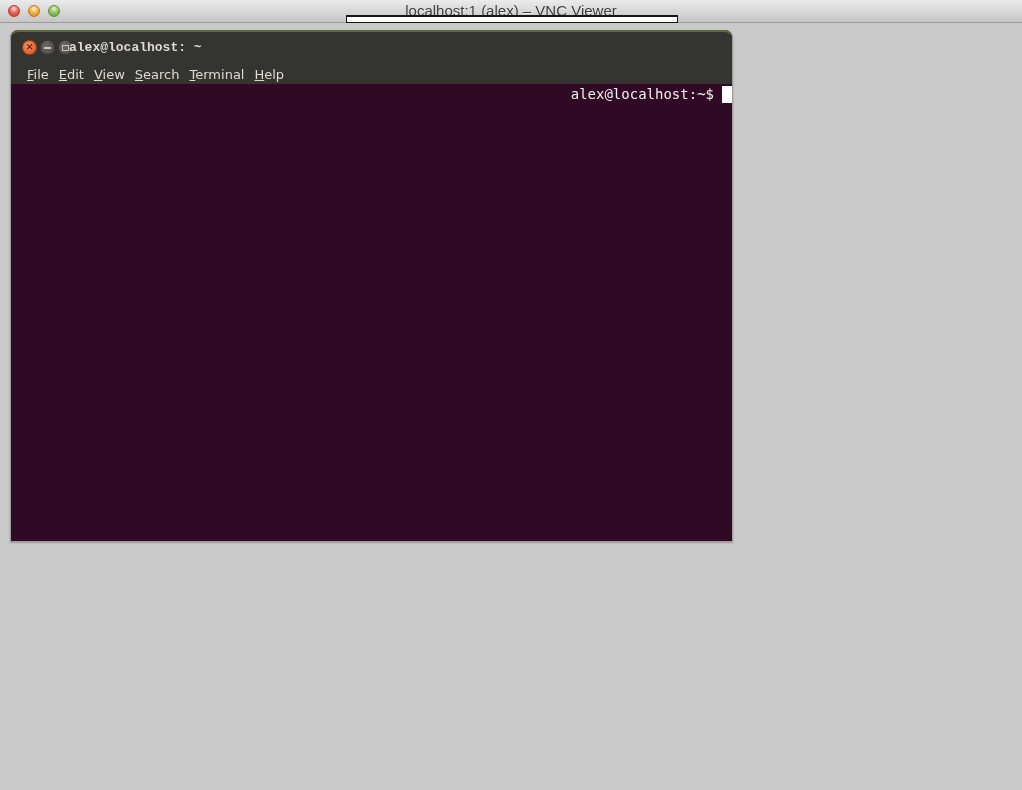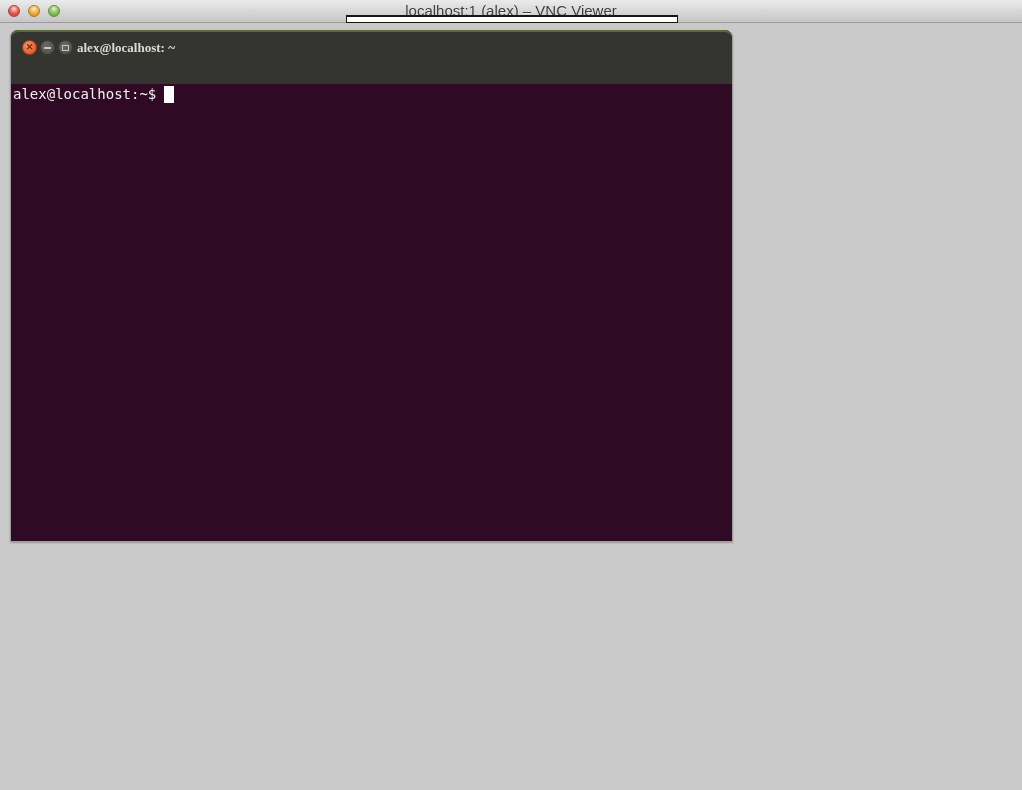--- a/index.html
+++ b/index.html
@@ -77,41 +77,41 @@
     border:1px solid #9a441d;
     color:#6b2a12;font-size:9px;font-weight:bold;line-height:1;
   }
   .term-btn-gray{
     background:radial-gradient(circle at 38% 32%, #6b6962 0%, #55534d 70%);
     border:1px solid #3e3c37;
   }
   .glyph-minus{width:7px;height:2px;background:#c9c5bb;}
   .glyph-square{width:7px;height:6px;border:1.5px solid #c9c5bb;box-sizing:border-box;background:transparent;}
   .term-title{
-    position:absolute;left:66px;top:0;height:31px;line-height:31px;
-    font-family:Liberation Serif, serif;
+    position:absolute;left:58px;top:0;height:31px;line-height:31px;
+    font-family:Liberation Mono, monospace;
     font-size:13px;font-weight:bold;color:#dfdbd2;
   }
   .term-menubar{
     position:absolute;left:0;top:31px;right:0;height:23px;
     display:flex;align-items:center;padding-left:11px;
     font-family:"DejaVu Sans", "Liberation Sans", sans-serif;
     font-size:13px;color:#dfdbd2;
   }
   .menu-item{display:inline-block;padding:2px 5px;cursor:default;}
   .menu-item::first-letter{text-decoration:underline;}
 
   .term-body{
     position:absolute;left:0;top:54px;right:0;bottom:0;
     background:#300a24;
     font-family:"DejaVu Sans Mono", "Liberation Mono", monospace;
     font-size:14px;line-height:18px;color:#eeeeec;
     padding:1px 0 0 2px;
   }
-  .term-line{display:flex;align-items:center;height:18px;}
+  .term-line{display:flex;align-items:center;height:18px;justify-content:flex-end;}
   .prompt-text{white-space:pre;color:#f2f1ef;}
   .cursor-block{
     display:inline-block;width:10px;height:17px;background:#ffffff;margin-left:8px;
   }
 </style>
 </head>
 <body>
 
 <div class="mac-titlebar">
   <div class="traffic">
@@ -137,20 +137,28 @@
           <div class="term-btn term-btn-gray">
             <span class="glyph-minus"></span>
           </div>
           <div class="term-btn term-btn-gray">
             <span class="glyph-square"></span>
           </div>
         </div>
         <div class="term-title">alex@localhost: ~</div>
       </div>
 
+      <div class="term-menubar">
+        <span class="menu-item">File</span>
+        <span class="menu-item">Edit</span>
+        <span class="menu-item">View</span>
+        <span class="menu-item">Search</span>
+        <span class="menu-item">Terminal</span>
+        <span class="menu-item">Help</span>
+      </div>
     </div>
 
     <div class="term-body">
       <div class="term-line">
         <span class="prompt-text">alex@localhost:~$</span>
         <span class="cursor-block"></span>
       </div>
     </div>
   </div>
 

